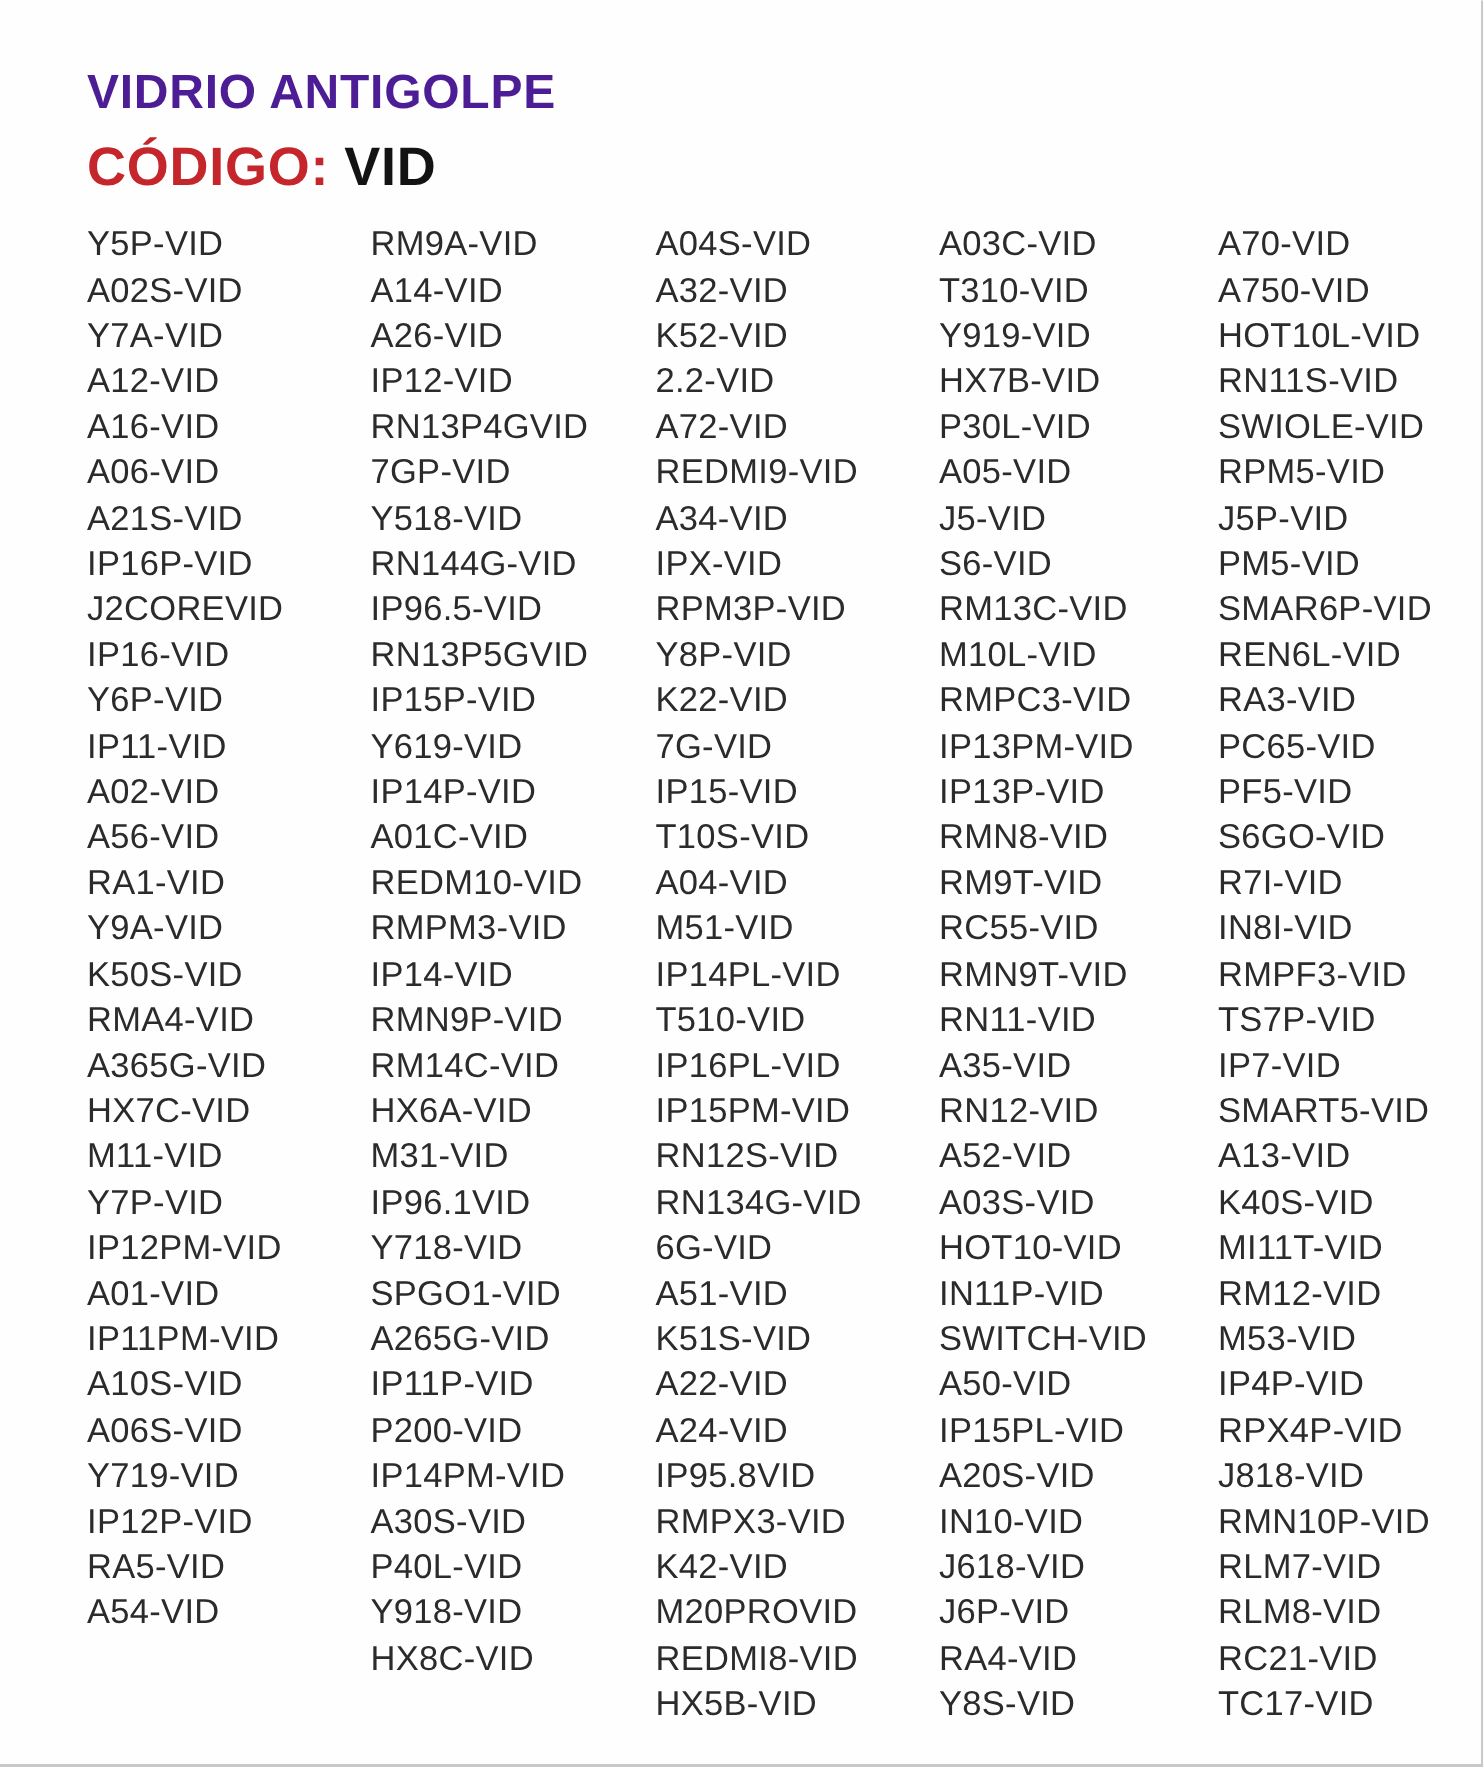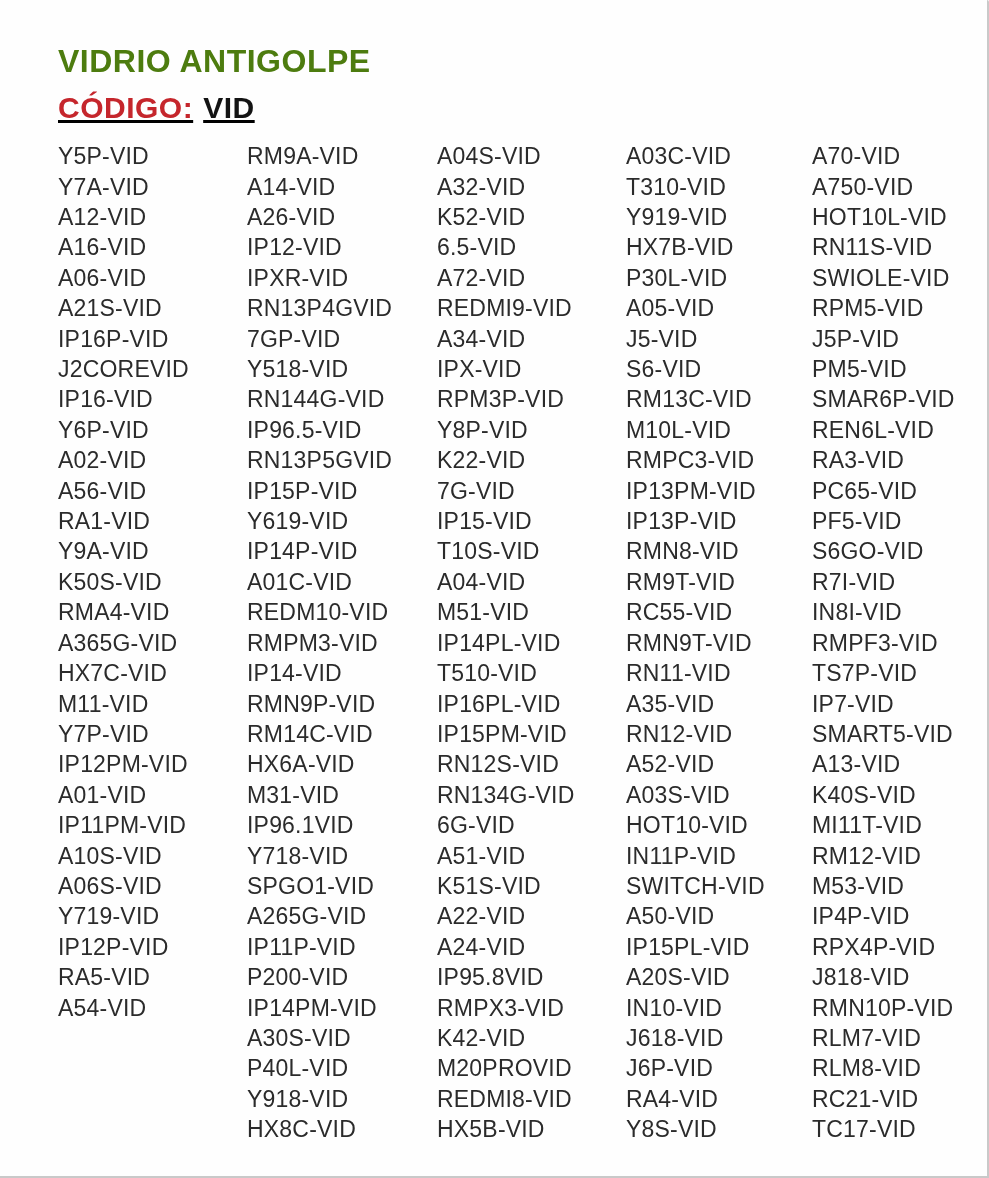--- a/index.html
+++ b/index.html
@@ -16,31 +16,30 @@
     background: #fefefe;
     border-right: 2px solid #c9c9c9;
     border-bottom: 2px solid #c9c9c9;
     border-top-right-radius: 2px;
     padding: 44px 0 0 58px;
     position: relative;
   }
   .doc-title {
     font-size: 32px;
     font-weight: 700;
-    color: #4d7c0f;
+    color: #4c1d95;
     letter-spacing: 0.5px;
     line-height: 1.1;
   }
   .code-line {
     margin-top: 14px;
-    font-size: 30px;
+    font-size: 36px;
     font-weight: 700;
     line-height: 1.0;
     letter-spacing: 0.5px;
-    text-decoration: underline;
   }
   .code-label { color: #c5262c; }
   .code-value { color: #131313; margin-left: 10px; }
   .codes-grid {
     margin-top: 18px;
     display: grid;
     grid-template-columns: 189px 190px 189px 186px 1fr;
   }
   .code-column { display: flex; flex-direction: column; }
   .code-item {
@@ -55,29 +54,31 @@
 <body>
 
 <div class="page">
   <h1 class="doc-title">VIDRIO ANTIGOLPE</h1>
   <div class="code-line">
     <span class="code-label">CÓDIGO:</span><span class="code-value">VID</span>
   </div>
   <div class="codes-grid">
       <div class="code-column">
         <div class="code-item">Y5P-VID</div>
+        <div class="code-item">A02S-VID</div>
         <div class="code-item">Y7A-VID</div>
         <div class="code-item">A12-VID</div>
         <div class="code-item">A16-VID</div>
         <div class="code-item">A06-VID</div>
         <div class="code-item">A21S-VID</div>
         <div class="code-item">IP16P-VID</div>
         <div class="code-item">J2COREVID</div>
         <div class="code-item">IP16-VID</div>
         <div class="code-item">Y6P-VID</div>
+        <div class="code-item">IP11-VID</div>
         <div class="code-item">A02-VID</div>
         <div class="code-item">A56-VID</div>
         <div class="code-item">RA1-VID</div>
         <div class="code-item">Y9A-VID</div>
         <div class="code-item">K50S-VID</div>
         <div class="code-item">RMA4-VID</div>
         <div class="code-item">A365G-VID</div>
         <div class="code-item">HX7C-VID</div>
         <div class="code-item">M11-VID</div>
         <div class="code-item">Y7P-VID</div>
@@ -89,21 +90,20 @@
         <div class="code-item">Y719-VID</div>
         <div class="code-item">IP12P-VID</div>
         <div class="code-item">RA5-VID</div>
         <div class="code-item">A54-VID</div>
       </div>
       <div class="code-column">
         <div class="code-item">RM9A-VID</div>
         <div class="code-item">A14-VID</div>
         <div class="code-item">A26-VID</div>
         <div class="code-item">IP12-VID</div>
-        <div class="code-item">IPXR-VID</div>
         <div class="code-item">RN13P4GVID</div>
         <div class="code-item">7GP-VID</div>
         <div class="code-item">Y518-VID</div>
         <div class="code-item">RN144G-VID</div>
         <div class="code-item">IP96.5-VID</div>
         <div class="code-item">RN13P5GVID</div>
         <div class="code-item">IP15P-VID</div>
         <div class="code-item">Y619-VID</div>
         <div class="code-item">IP14P-VID</div>
         <div class="code-item">A01C-VID</div>
@@ -123,21 +123,21 @@
         <div class="code-item">IP14PM-VID</div>
         <div class="code-item">A30S-VID</div>
         <div class="code-item">P40L-VID</div>
         <div class="code-item">Y918-VID</div>
         <div class="code-item">HX8C-VID</div>
       </div>
       <div class="code-column">
         <div class="code-item">A04S-VID</div>
         <div class="code-item">A32-VID</div>
         <div class="code-item">K52-VID</div>
-        <div class="code-item">6.5-VID</div>
+        <div class="code-item">2.2-VID</div>
         <div class="code-item">A72-VID</div>
         <div class="code-item">REDMI9-VID</div>
         <div class="code-item">A34-VID</div>
         <div class="code-item">IPX-VID</div>
         <div class="code-item">RPM3P-VID</div>
         <div class="code-item">Y8P-VID</div>
         <div class="code-item">K22-VID</div>
         <div class="code-item">7G-VID</div>
         <div class="code-item">IP15-VID</div>
         <div class="code-item">T10S-VID</div>

